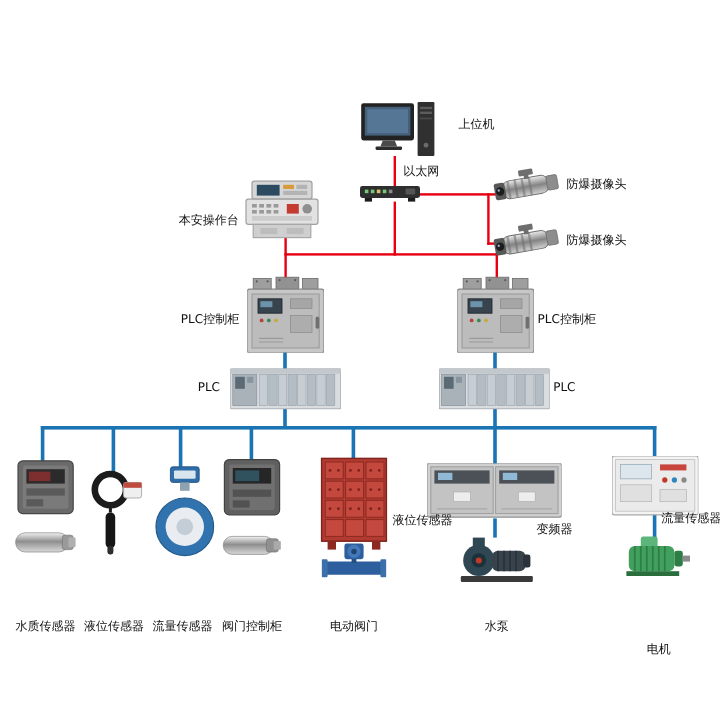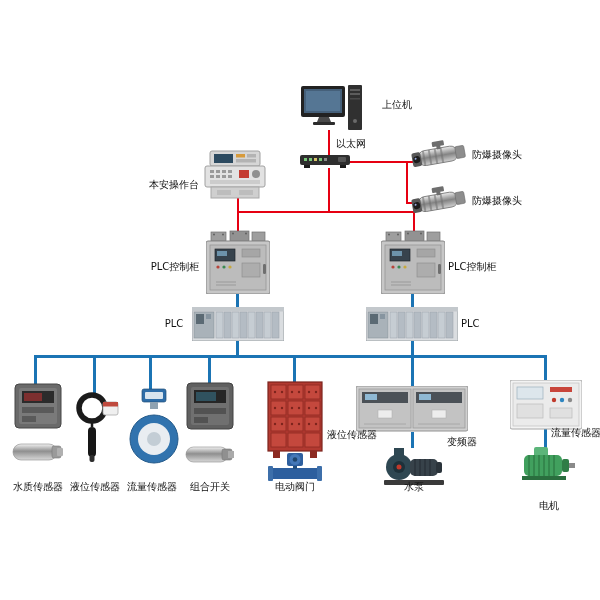--- a/index.html
+++ b/index.html
@@ -4,21 +4,21 @@
 <style>
   * { margin:0; padding:0; box-sizing:border-box; }
   html,body { background:#fff; }
   body { font-family:"DejaVu Sans","Liberation Sans",sans-serif; }
   #canvas { position:relative; width:600px; height:600px; background:#fff; overflow:hidden; margin:0 auto; }
   .dev { position:absolute; line-height:0; }
   .ln  { position:absolute; }
   .red  { background:#e60012; }
   .blue { background:#1b74b4; }
   .lbl { position:absolute; font-size:10px; color:#111; white-space:nowrap; line-height:1.15; }
-  .lbl.c { text-align:center; }
+  .lbl.c { text-align:center;margin-top:36px; }
   .lbl.r { text-align:center; }
 </style>
 </head>
 <body>
 
 <div id="canvas">
 
   <svg width="0" height="0" style="position:absolute" aria-hidden="true">
     <defs>
       <linearGradient id="gSteel" x1="0" y1="0" x2="0" y2="1">
@@ -406,21 +406,21 @@
   <div class="lbl r" style="left:148px;top:179px;width:52px">本安操作台</div>
   <div class="lbl" style="left:472px;top:149px">防爆摄像头</div>
   <div class="lbl" style="left:472px;top:195px">防爆摄像头</div>
   <div class="lbl r" style="left:148px;top:261px;width:54px">PLC控制柜</div>
   <div class="lbl" style="left:448px;top:261px">PLC控制柜</div>
   <div class="lbl r" style="left:160px;top:318px;width:28px">PLC</div>
   <div class="lbl" style="left:461px;top:318px">PLC</div>
   <div class="lbl c" style="left:10px;top:481px;width:56px">水质传感器</div>
   <div class="lbl c" style="left:67px;top:481px;width:56px">液位传感器</div>
   <div class="lbl c" style="left:124px;top:481px;width:56px">流量传感器</div>
-  <div class="lbl c" style="left:181px;top:481px;width:58px">组合开关</div>
+  <div class="lbl c" style="left:181px;top:481px;width:58px">阀门控制柜</div>
   <div class="lbl" style="left:327px;top:429px">液位传感器</div>
   <div class="lbl c" style="left:270px;top:481px;width:50px">电动阀门</div>
   <div class="lbl" style="left:447px;top:436px">变频器</div>
   <div class="lbl c" style="left:397px;top:481px;width:34px">水泵</div>
   <div class="lbl" style="left:551px;top:427px">流量传感器</div>
   <div class="lbl c" style="left:532px;top:500px;width:34px">电机</div>
 
 </div>
 
 </body></html>

